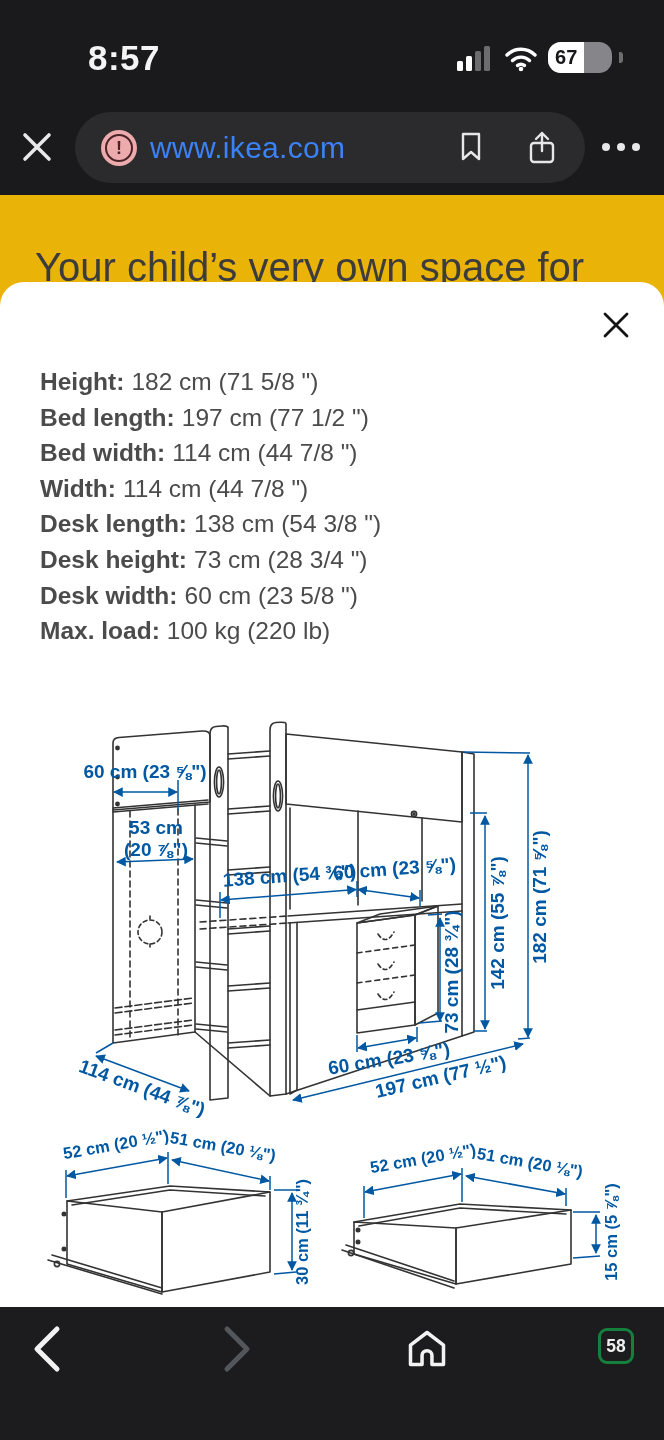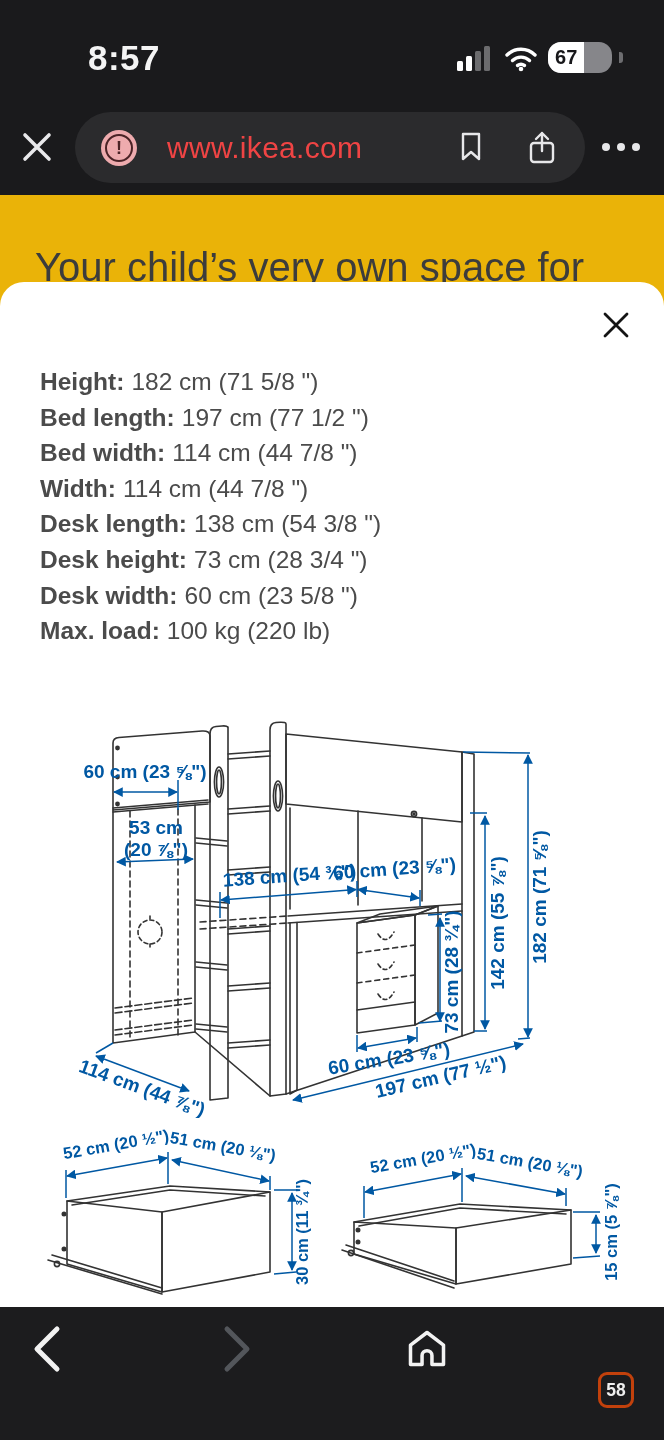--- a/index.html
+++ b/index.html
@@ -15,21 +15,21 @@
   .battery { position:relative; width:64px; height:31px; border-radius:13px; background:#86868a; overflow:hidden; }
   .battery-fill { position:absolute; left:0; top:0; height:100%; width:57%; background:#ffffff; display:flex; align-items:center; justify-content:center; }
   .battery-num { color:#17171a; font-size:20px; font-weight:700; }
   .battery-nub { position:absolute; right:41px; top:52px; width:4px; height:11px; background:#6d6d70; border-radius:0 3px 3px 0; }
   
   .browserbar { position:absolute; top:100px; left:0; width:664px; height:95px; }
   .close-x { position:absolute; left:20px; top:30px; width:34px; height:34px; }
   .urlpill { position:absolute; left:75px; top:12px; width:510px; height:71px; background:#2b2b2d; border-radius:36px; }
   .warn { position:absolute; left:26px; top:18px; width:36px; height:36px; border-radius:50%; background:#eeabae; display:flex; align-items:center; justify-content:center; }
   .warn-inner { width:28px; height:28px; border-radius:50%; border:2.5px solid #4b2326; display:flex; align-items:center; justify-content:center; color:#4b2326; font-size:18px; font-weight:700; }
-  .urltext { position:absolute; left:92px; top:19px; color:#ef4444; font-size:30px; letter-spacing:.3px; }
+  .urltext { position:absolute; left:75px; top:19px; color:#3b82f6; font-size:30px; letter-spacing:.3px; }
   .pill-icon { position:absolute; top:19px; }
   .bookmark { left:383px; } .share { left:452px; }
   .dots { position:absolute; left:602px; top:43px; display:flex; gap:7px; }
   .dots i { width:8px; height:8px; border-radius:50%; background:#e7e7e9; display:block; }
   
   .pagepreview { position:absolute; top:195px; left:0; width:664px; height:120px; background:#eab308; overflow:hidden; }
   .preview-heading { position:absolute; left:35px; top:50px; color:#3c3c3c; font-size:40px; white-space:nowrap; }
   
   .sheet { position:absolute; top:282px; left:0; width:664px; height:1113px; background:#ffffff; border-radius:24px 24px 0 0; z-index:5; }
   .sheet-close { position:absolute; top:27px; right:32px; width:32px; height:32px; cursor:pointer; }
@@ -37,21 +37,21 @@
   .mrow { font-size:24.5px; line-height:35.6px; color:#4b4b4b; white-space:nowrap; }
   .ml { font-weight:700; }
   .mv { margin-left:7px; }
   .diagram { position:absolute; left:50px; top:428px; }
   .drawer-a { position:absolute; left:22px; top:842px; }
   .drawer-b { position:absolute; left:334px; top:850px; }
   svg text.dim { fill:#0058a3; font-weight:700; font-family:"Liberation Sans","DejaVu Sans",sans-serif; }
   
   .navbar { position:absolute; left:0; bottom:0; width:664px; height:133px; background:#1c1c1e; z-index:6; }
   .nav-item { position:absolute; top:16px; }
-  .tabbox { position:absolute; left:598px; top:21px; width:36px; height:36px; border:3px solid #c2410c; border-radius:9px; display:flex; align-items:center; justify-content:center; color:#efefef; font-size:17.5px; font-weight:700;margin-top:44px; }
+  .tabbox { position:absolute; left:598px; top:21px; width:36px; height:36px; border:3px solid #15803d; border-radius:9px; display:flex; align-items:center; justify-content:center; color:#efefef; font-size:17.5px; font-weight:700; }
 </style>
 </head>
 <body>
 
 <div class="statusbar">
   <div class="time">8:57</div>
   <div class="sb-icons">
     <svg width="38" height="28" viewBox="0 0 38 28">
       <rect x="1" y="17" width="6" height="10" rx="1.5" fill="#ffffff"></rect>
       <rect x="10" y="12" width="6" height="15" rx="1.5" fill="#ffffff"></rect>

